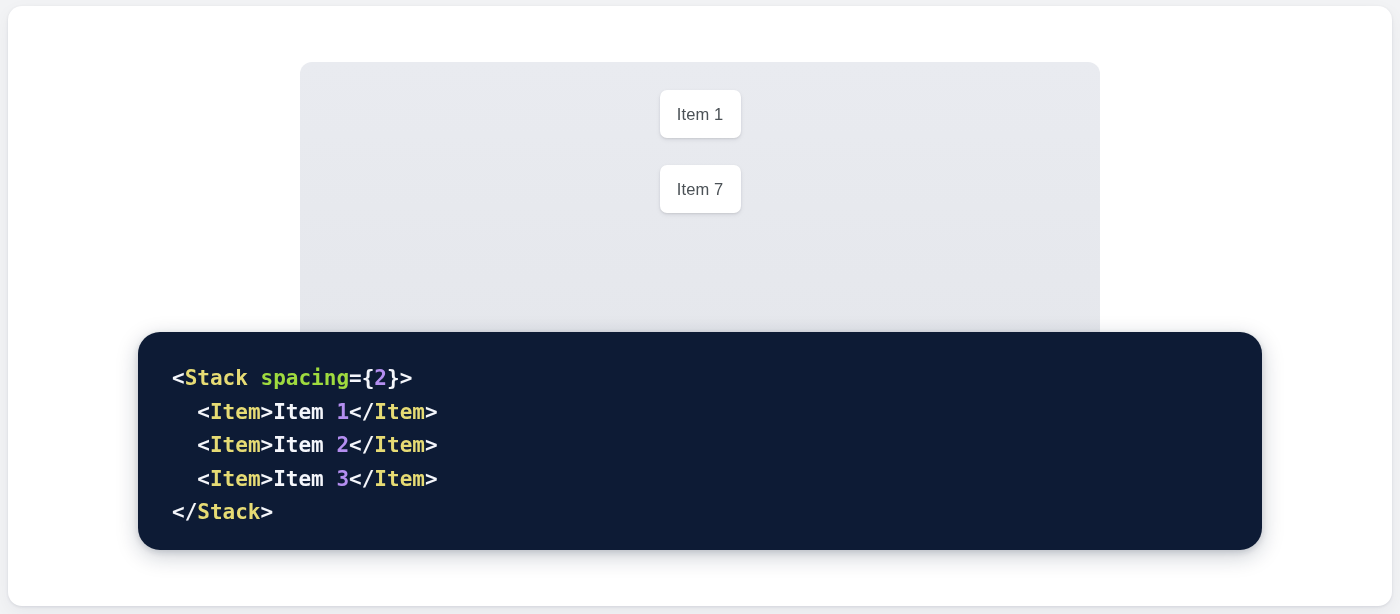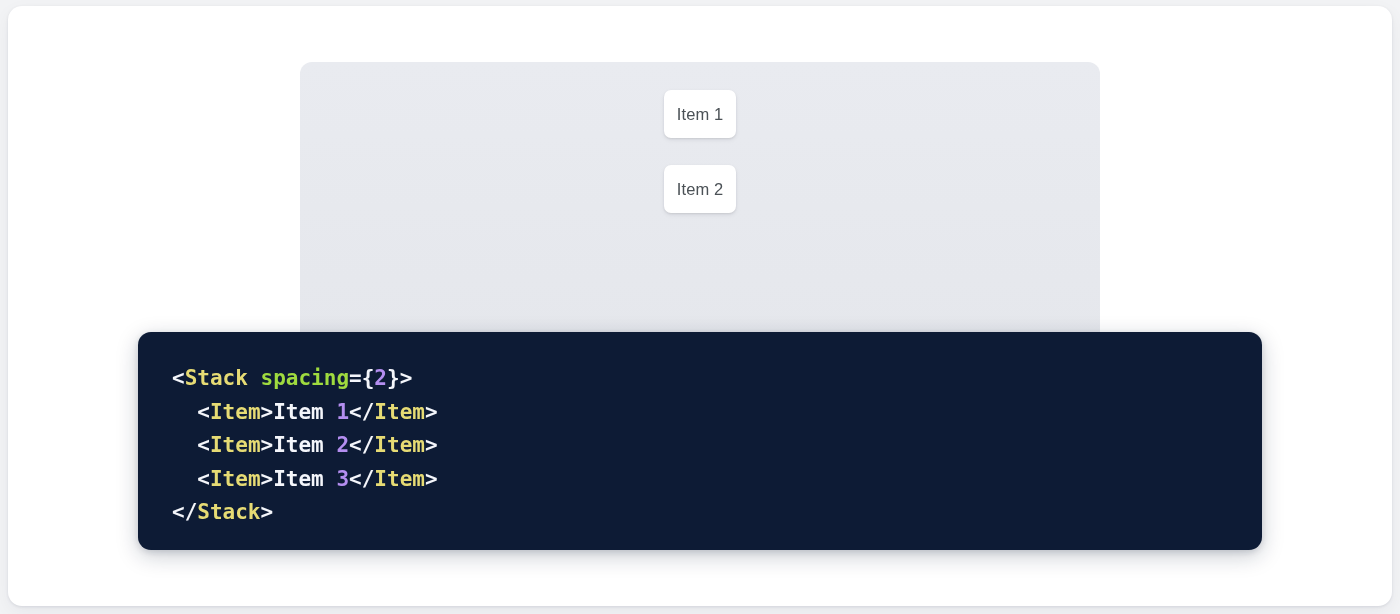--- a/index.html
+++ b/index.html
@@ -47,21 +47,21 @@
     left: 0;
     top: 28px;
     width: 800px;
     display: flex;
     flex-direction: column;
     align-items: center;
     gap: 27px;
   }
 
   .stack-item {
-    width: 72px;
+    width: 81px;
     height: 48px;
     background: #ffffff;
     border-radius: 7px;
     display: flex;
     align-items: center;
     justify-content: center;
     font-size: 16.5px;
     color: #4b5156;
     letter-spacing: 0.1px;
     box-shadow: 0 1px 2px rgba(26,32,44,0.10),
@@ -69,21 +69,21 @@
   }
 
   
   #code-block {
     position: absolute;
     left: 130px;
     top: 326px;
     width: 1124px;
     height: 218px;
     background: #0d1b35;
-    border-radius: 13px;
+    border-radius: 22px;
     box-shadow: 0 6px 22px rgba(13,27,53,0.22),
                 0 2px 6px rgba(13,27,53,0.14);
     padding: 30px 0 0 34px;
   }
 
   #code-pre {
     margin: 0;
     font-family: "DejaVu Sans Mono", "Liberation Mono", monospace;
     font-size: 21px;
     line-height: 33.6px;
@@ -99,21 +99,21 @@
   .tok-text  { color: #f4f6fb; }
 </style>
 </head>
 <body>
 
 <div id="page-root">
 
   <div id="preview-panel">
     <div id="stack-demo">
         <div class="stack-item">Item 1</div>
-        <div class="stack-item">Item 2</div>
+        <div class="stack-item">Item 7</div>
       </div>
   </div>
 
   <div id="code-block">
     <pre id="code-pre"><span><span class="tok-punct">&lt;</span><span class="tok-tag">Stack</span><span class="tok-punct"> </span><span class="tok-attr">spacing</span><span class="tok-punct">={</span><span class="tok-num">2</span><span class="tok-punct">}&gt;</span></span>
 <span>  <span class="tok-punct">&lt;</span><span class="tok-tag">Item</span><span class="tok-punct">&gt;</span><span class="tok-text">Item </span><span class="tok-num">1</span><span class="tok-punct">&lt;/</span><span class="tok-tag">Item</span><span class="tok-punct">&gt;</span></span>
 <span>  <span class="tok-punct">&lt;</span><span class="tok-tag">Item</span><span class="tok-punct">&gt;</span><span class="tok-text">Item </span><span class="tok-num">2</span><span class="tok-punct">&lt;/</span><span class="tok-tag">Item</span><span class="tok-punct">&gt;</span></span>
 <span>  <span class="tok-punct">&lt;</span><span class="tok-tag">Item</span><span class="tok-punct">&gt;</span><span class="tok-text">Item </span><span class="tok-num">3</span><span class="tok-punct">&lt;/</span><span class="tok-tag">Item</span><span class="tok-punct">&gt;</span></span>
 <span><span class="tok-punct">&lt;/</span><span class="tok-tag">Stack</span><span class="tok-punct">&gt;</span></span></pre>
   </div>

